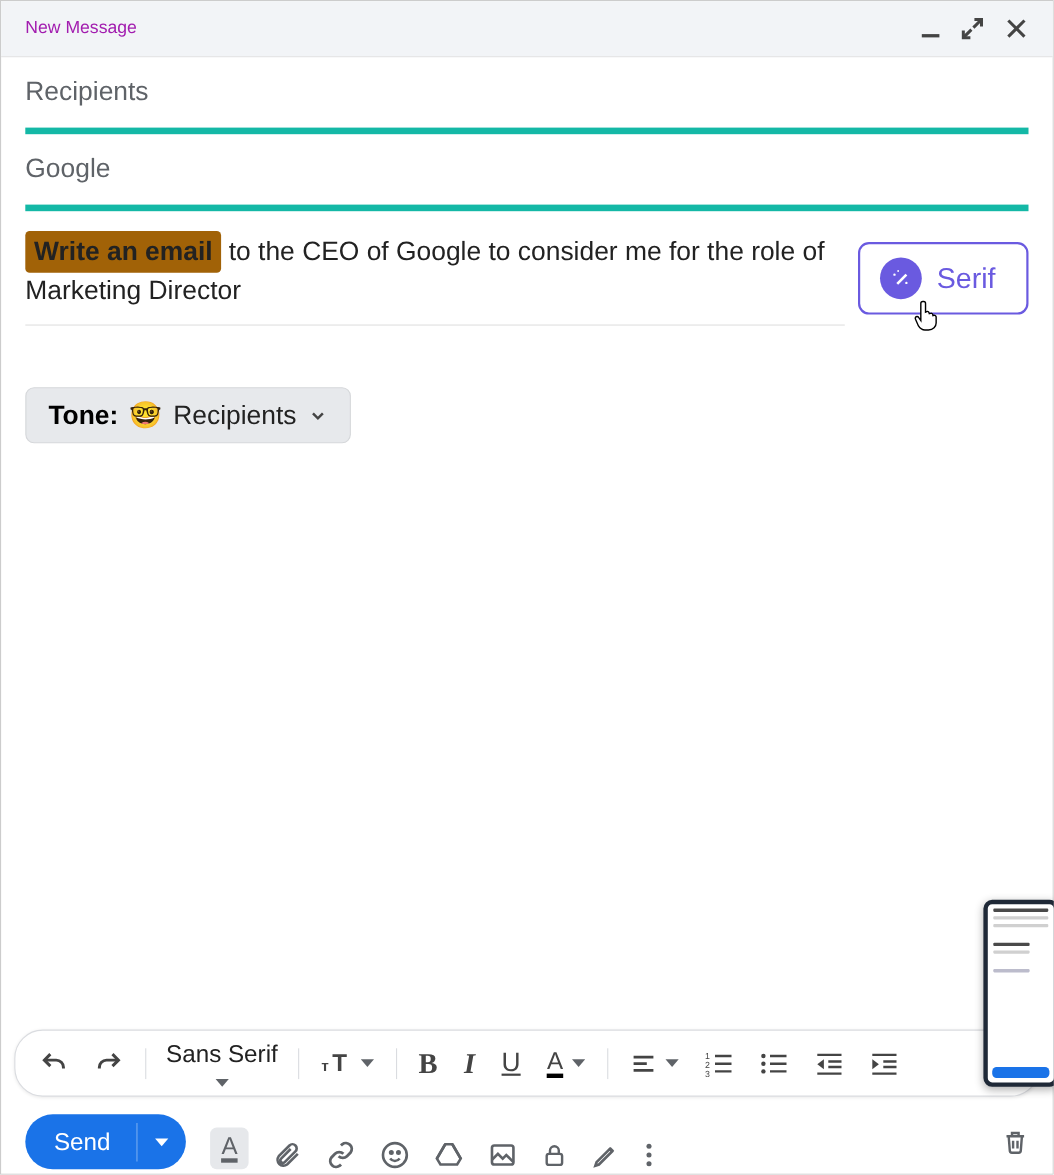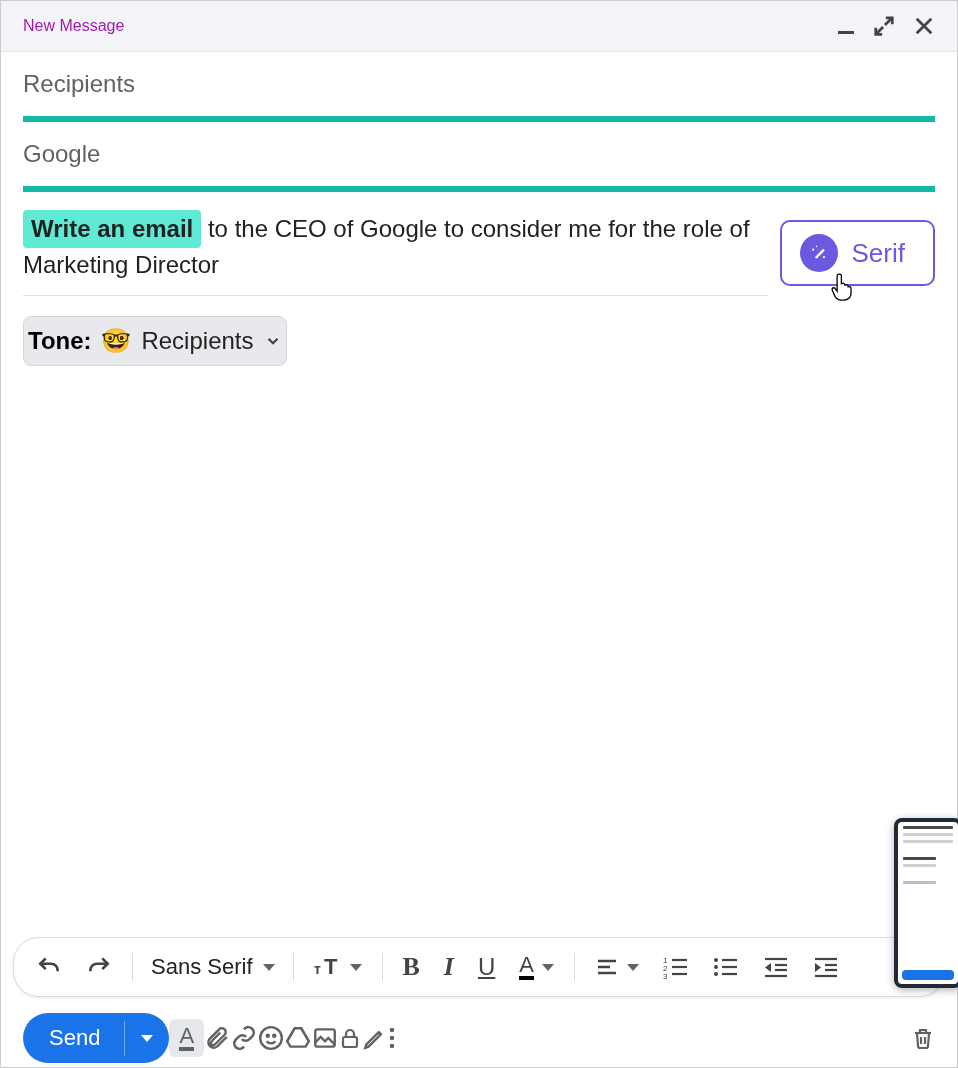--- a/index.html
+++ b/index.html
@@ -62,21 +62,21 @@
   }
   .prompt-text {
     flex: 1;
     font-size: 24px;
     color: #222;
     line-height: 1.4;
     border-bottom: 1px solid #e0e0e0;
     padding-bottom: 14px;
   }
   .prompt-pill {
-    background: #5eead4;
+    background: #a16207;
     border-radius: 4px;
     padding: 2px 8px;
     font-weight: 700;
     display: inline-block;
   }
   .stop-button {
     border: 2px solid #6a5ae0;
     background: #fff;
     border-radius: 10px;
     padding: 12px 28px 12px 18px;
@@ -112,23 +112,24 @@
     padding: 0 22px;
     margin-top: 8px;
   }
   .tone-selector {
     display: inline-flex;
     align-items: center;
     gap: 10px;
     background: #e7e9ec;
     border: 1px solid #d5d7da;
     border-radius: 8px;
-    padding: 10px 4px;
+    padding: 10px 20px;
     font-size: 24px;
     cursor: pointer;
+    margin-top: 36px;
   }
   .tone-label { font-weight: 700; }
   .tone-emoji { font-size: 24px; }
   .tone-value { color: #222; }
   .body-area {
     flex: 1;
     padding: 10px 22px;
   }
   .format-toolbar {
     margin: 0 12px 10px 12px;
@@ -155,20 +156,21 @@
     margin: 0 4px;
   }
   .font-select {
     display: flex;
     align-items: center;
     gap: 10px;
     font-size: 22px;
     color: #222;
     padding: 0 6px;
     cursor: pointer;
+    flex-direction: column;
   }
   .dd-caret {
     width: 0; height: 0;
     border-left: 6px solid transparent;
     border-right: 6px solid transparent;
     border-top: 7px solid #5f6368;
   }
   .bold-glyph { font-weight: 900; font-size: 26px; font-family: Georgia, serif; }
   .italic-glyph { font-style: italic; font-size: 26px; font-family: Georgia, serif; font-weight: 700;}
   .underline-glyph { text-decoration: underline; font-size: 24px; font-weight: 500;}
@@ -180,21 +182,22 @@
     padding-bottom: 0px;
   }
   .bottom-bar {
     display: flex;
     align-items: center;
     justify-content: space-between;
     padding: 6px 22px 4px 22px;
   }
   .bottom-left {
     display: flex;
-    align-items: center;
+    align-items: flex-end;
+    gap: 22px;
   }
   .send-button {
     background: #1a73e8;
     color: #fff;
     border-radius: 26px;
     display: flex;
     align-items: center;
     overflow: hidden;
     cursor: pointer;
   }

